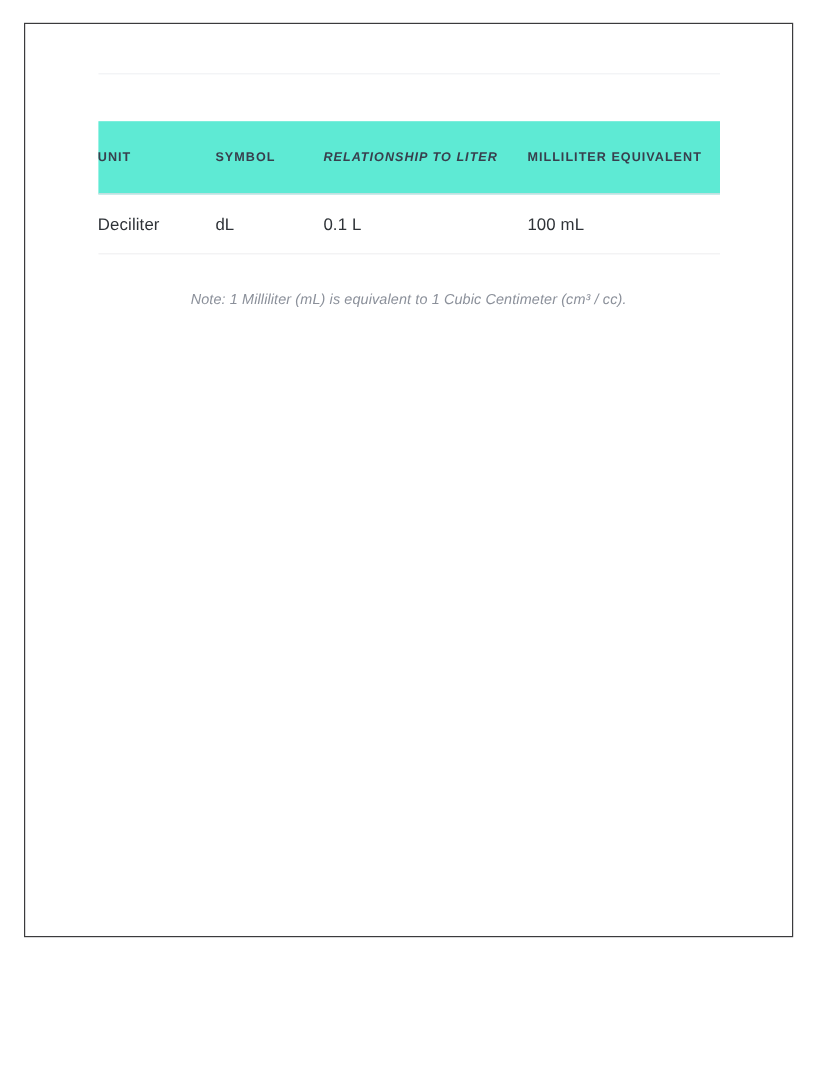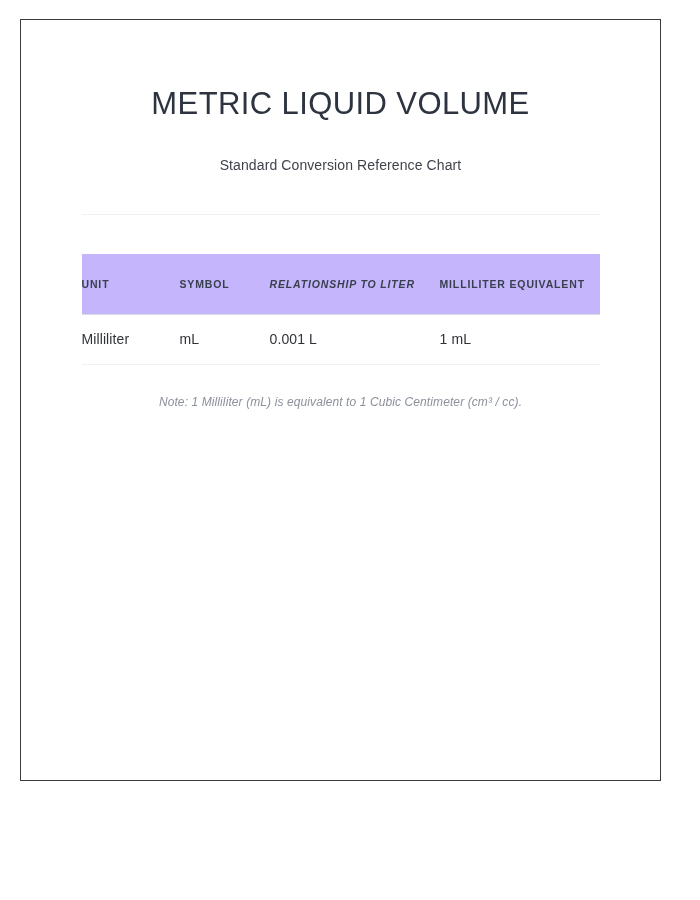--- a/index.html
+++ b/index.html
@@ -65,21 +65,21 @@
     padding-top: 39px;
   }
 
   table.conv-table {
     width: 518px;
     border-collapse: collapse;
     table-layout: fixed;
   }
 
   table.conv-table thead tr {
-    background: #c4b5fd;
+    background: #5eead4;
   }
 
   table.conv-table thead th {
     text-align: left;
     vertical-align: middle;
     font-family: "Liberation Sans", sans-serif;
     font-size: 10.5px;
     font-weight: 700;
     letter-spacing: 0.85px;
     color: #383f4d;
@@ -130,43 +130,39 @@
     color: #8b909a;
     letter-spacing: 0.1px;
     margin: 0;
   }
 </style>
 </head>
 <body>
 
 <div class="page-sheet">
 
-  <div class="doc-header">
-    <h1 class="doc-title">METRIC LIQUID VOLUME</h1>
-    <p class="doc-subtitle">Standard Conversion Reference Chart</p>
-  </div>
 
   <div class="rule-top"></div>
 
   <div class="table-wrap">
     <table class="conv-table">
       <thead>
         <tr>
           <th class="col-unit">UNIT</th>
           <th class="col-symbol">SYMBOL</th>
           <th class="col-rel">RELATIONSHIP TO LITER</th>
           <th class="col-ml">MILLILITER EQUIVALENT</th>
         </tr>
       </thead>
       <tbody id="table-body">
           <tr>
-            <td class="cell-unit">Milliliter</td>
-            <td class="cell-symbol">mL</td>
-            <td class="cell-rel">0.001 L</td>
-            <td class="cell-ml">1 mL</td>
+            <td class="cell-unit">Deciliter</td>
+            <td class="cell-symbol">dL</td>
+            <td class="cell-rel">0.1 L</td>
+            <td class="cell-ml">100 mL</td>
           </tr>
         </tbody>
     </table>
   </div>
 
   <div class="note-row">
     <p class="note-text">Note: 1 Milliliter (mL) is equivalent to 1 Cubic Centimeter (cm³ / cc).</p>
   </div>
 
 </div>

